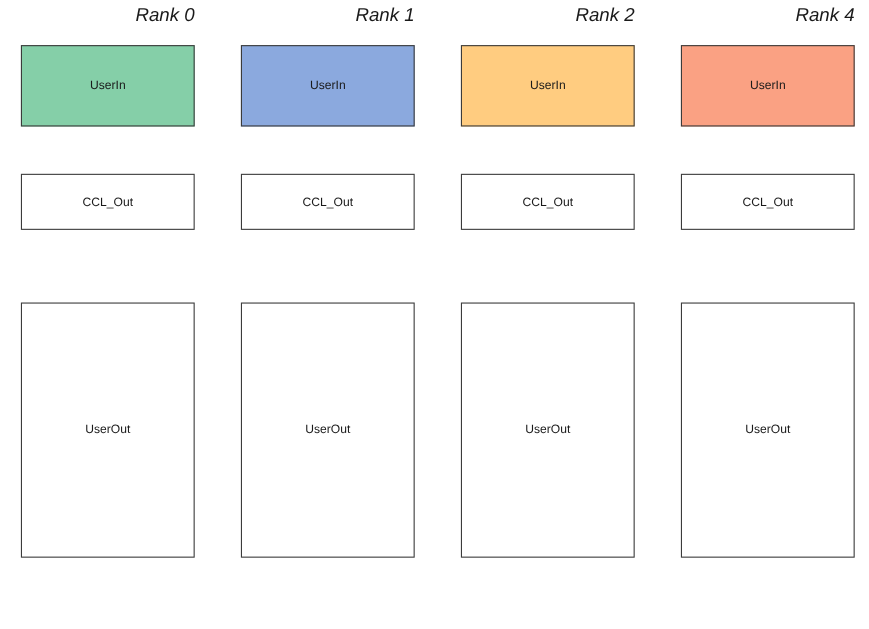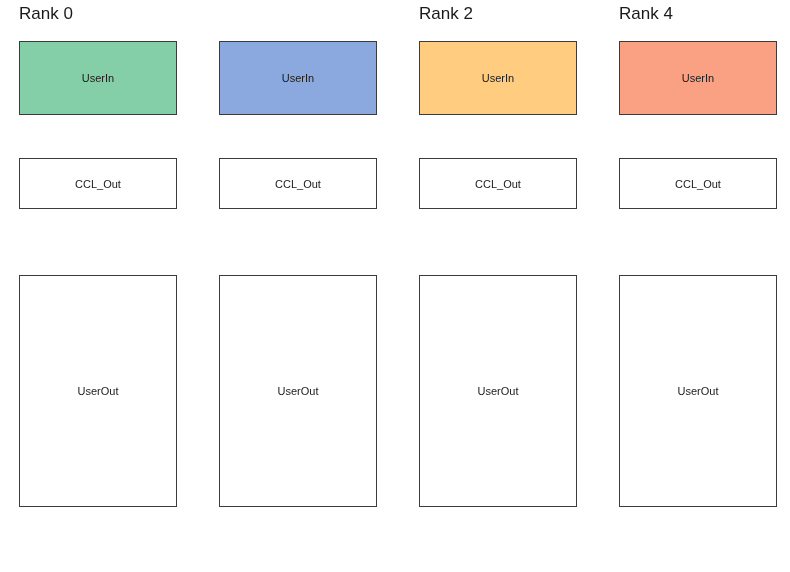--- a/index.html
+++ b/index.html
@@ -27,25 +27,26 @@
     position: absolute;
     top: 0;
     width: 158px;
     height: 572px;
   }
   .rank-label {
     position: absolute;
     left: 0;
     top: 3px;
     width: 158px;
-    text-align: left;
+    text-align: right;
     font-size: 17px;
     line-height: 22px;
     color: #1a1a1a;
     white-space: nowrap;
+    font-style: italic;
   }
   .node-box {
     position: absolute;
     left: 0;
     width: 158px;
     box-sizing: border-box;
     border: 1.4px solid #3b3b3b;
     display: flex;
     align-items: center;
     justify-content: center;
@@ -83,20 +84,21 @@
     </div>
     <div class="node-box box-cclout" style="background-color: rgb(255, 255, 255); border-color: rgb(59, 59, 59);">
       <span class="node-label">CCL_Out</span>
     </div>
     <div class="node-box box-userout" style="background-color: rgb(255, 255, 255); border-color: rgb(59, 59, 59);">
       <span class="node-label">UserOut</span>
     </div>
   </div>
 
   <div class="column" style="left:219px">
+    <div class="rank-label">Rank 1</div>
     <div class="node-box box-userin" style="background-color: rgb(139, 169, 222); border-color: rgb(59, 59, 59);">
       <span class="node-label">UserIn</span>
     </div>
     <div class="node-box box-cclout" style="background-color: rgb(255, 255, 255); border-color: rgb(59, 59, 59);">
       <span class="node-label">CCL_Out</span>
     </div>
     <div class="node-box box-userout" style="background-color: rgb(255, 255, 255); border-color: rgb(59, 59, 59);">
       <span class="node-label">UserOut</span>
     </div>
   </div>

